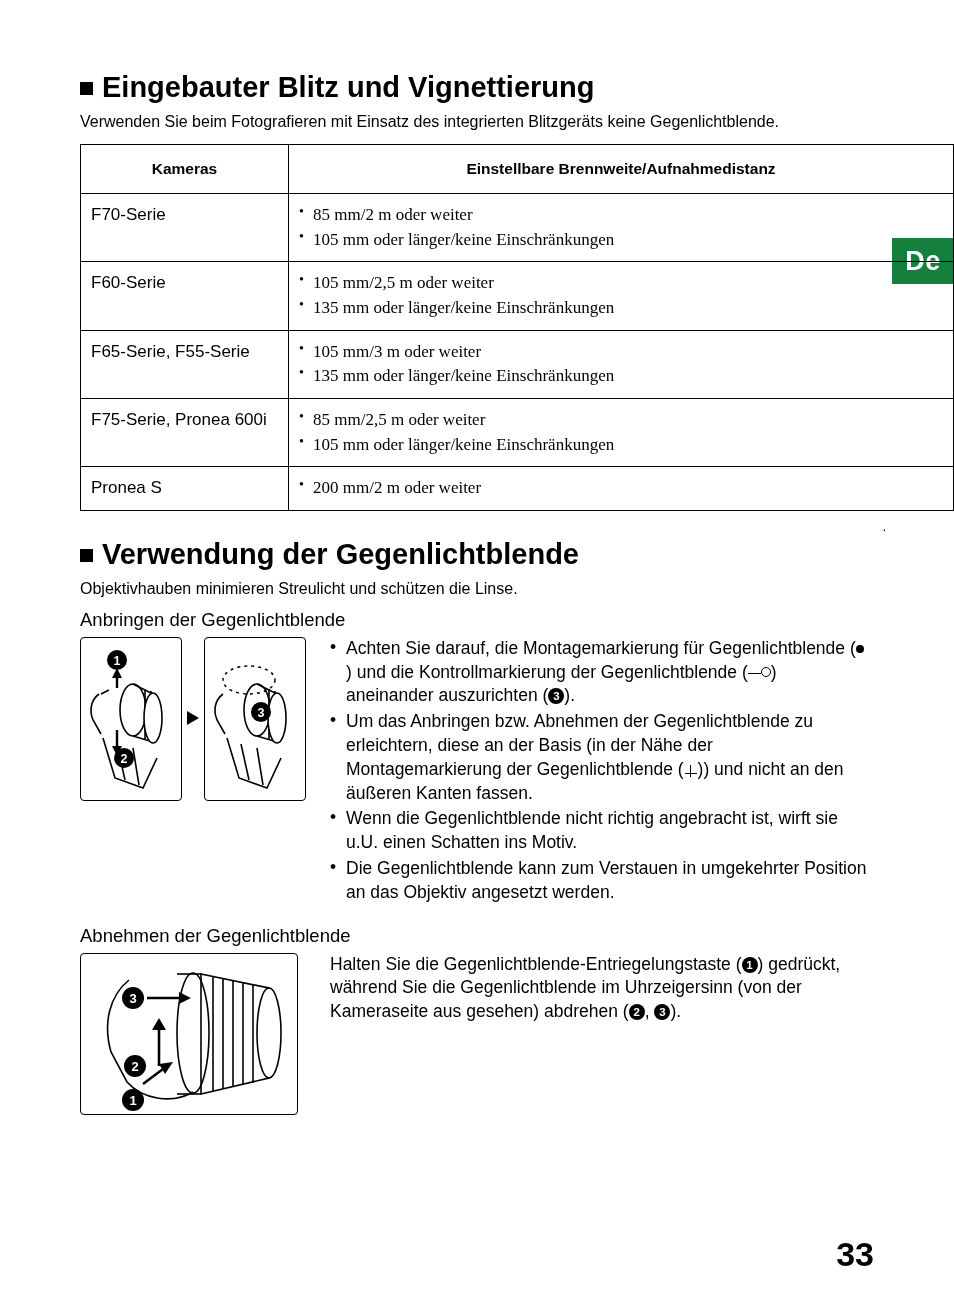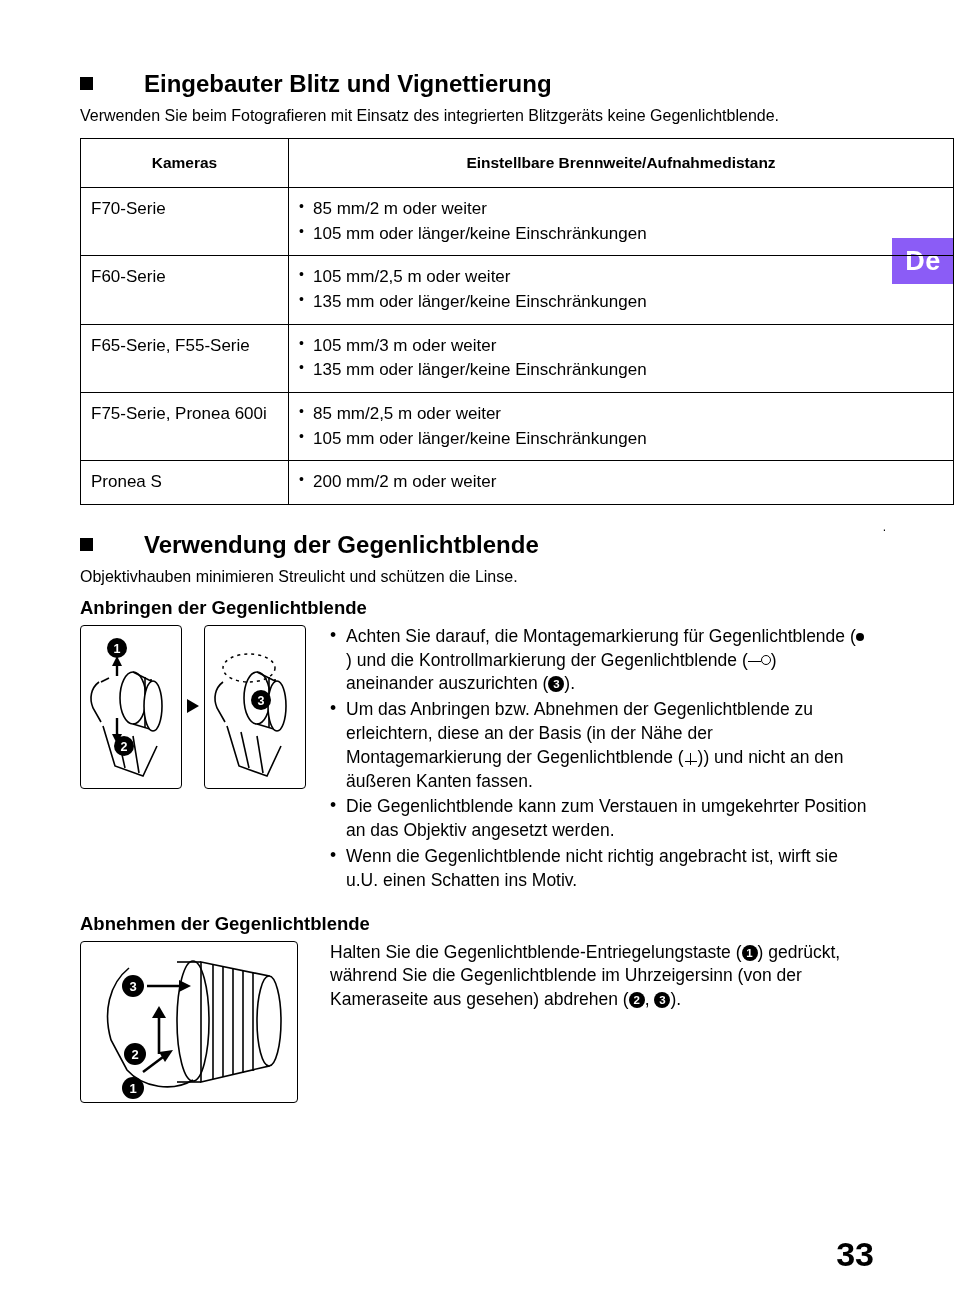--- a/index.html
+++ b/index.html
@@ -22,46 +22,45 @@
     height: 1312px;
   }
 
   
   .lang-tab {
     position: absolute;
     right: 0;
     top: 238px;
     width: 62px;
     height: 46px;
-    background: #8b5cf6;
+    background: #15803d;
     color: #ffffff;
     font-size: 27px;
     font-weight: bold;
     display: flex;
     align-items: center;
     justify-content: center;
     letter-spacing: 0.5px;
   }
 
   
   .content {
     position: absolute;
     left: 80px;
     top: 70px;
     width: 790px;
   }
 
   h2.section-title {
-    font-size: 24px;
+    font-size: 29px;
     font-weight: bold;
     margin: 0 0 6px 0;
     line-height: 1.2;
     display: flex;
     align-items: baseline;
-    gap: 42px;
   }
   h2.section-title .sq {
     display: inline-block;
     width: 13px;
     height: 13px;
     background: #000;
     margin-right: 9px;
     flex: none;
     position: relative;
     top: -2px;
@@ -100,20 +99,21 @@
   }
   table.cam-table td.cam-specs ul {
     margin: 0;
     padding: 0;
     list-style: none;
   }
   table.cam-table td.cam-specs li {
     position: relative;
     padding-left: 14px;
     line-height: 1.45;
+    font-family: Liberation Serif, serif;
   }
   table.cam-table td.cam-specs li:before {
     content: "\2022";
     position: absolute;
     left: 0;
     top: -1px;
     font-size: 14px;
   }
 
   .tiny-dot {
@@ -123,21 +123,21 @@
     font-size: 12px;
     color: #000;
   }
 
   
   .sec2 {
     margin-top: 26px;
   }
   h3.sub-title {
     font-size: 18.5px;
-    font-weight: bold;
+    font-weight: normal;
     margin: 10px 0 6px 0;
   }
 
   
   .fig-row {
     display: flex;
     align-items: flex-start;
     margin-top: 4px;
   }
   .fig-box {
@@ -388,23 +388,23 @@
             <text x="56" y="78.5" font-size="12.5" font-weight="bold" fill="#fff" text-anchor="middle" font-family="Liberation Sans, sans-serif">3</text>
           </svg>
         </div>
 
         <div class="text-col">
           <ul class="bullet-list">
             <li><span>Achten Sie darauf, die Montagemarkierung für Gegenlichtblende (</span><span class="inline-dot"></span><span>) und die Kontrollmarkierung der Gegenlichtblende (</span><span class="inline-dash"></span><span class="inline-ring"></span><span>) aneinander auszurichten (</span><span class="cnum">3</span><span>).</span></li>
 
             <li><span>Um das Anbringen bzw. Abnehmen der Gegenlichtblende zu erleichtern, diese an der Basis (in der Nähe der Montagemarkierung der Gegenlichtblende (</span><span class="inline-mark"></span><span>)) und nicht an den äußeren Kanten fassen.</span></li>
 
+            <li>Wenn die Gegenlichtblende nicht richtig angebracht ist, wirft sie u.U. einen Schatten ins Motiv.</li>
+
             <li>Die Gegenlichtblende kann zum Verstauen in umgekehrter Position an das Objektiv angesetzt werden.</li>
-
-            <li>Wenn die Gegenlichtblende nicht richtig angebracht ist, wirft sie u.U. einen Schatten ins Motiv.</li>
           </ul>
         </div>
       </div>
 
       <h3 class="sub-title" style="margin-top:18px;">Abnehmen der Gegenlichtblende</h3>
 
       <div class="fig-row">
 
         <div class="fig-box fig-c">
           <svg width="216" height="160" viewBox="0 0 216 160">

